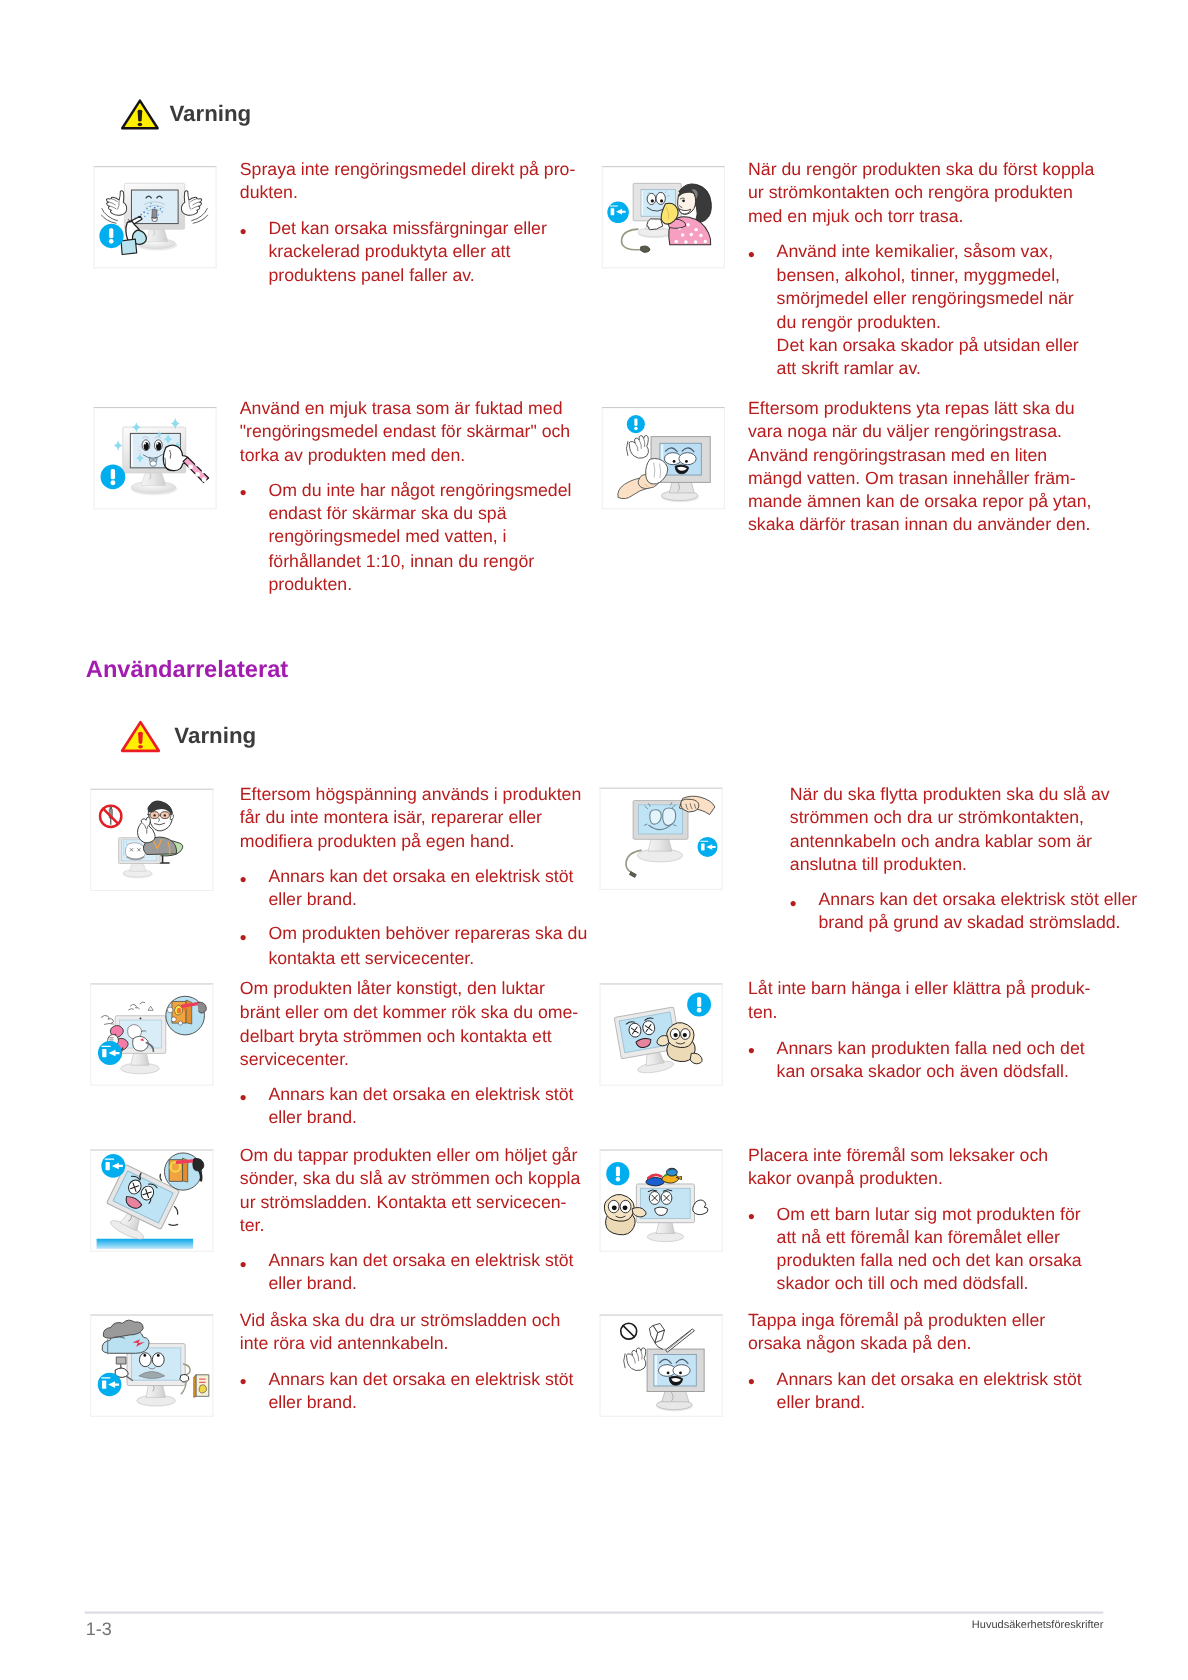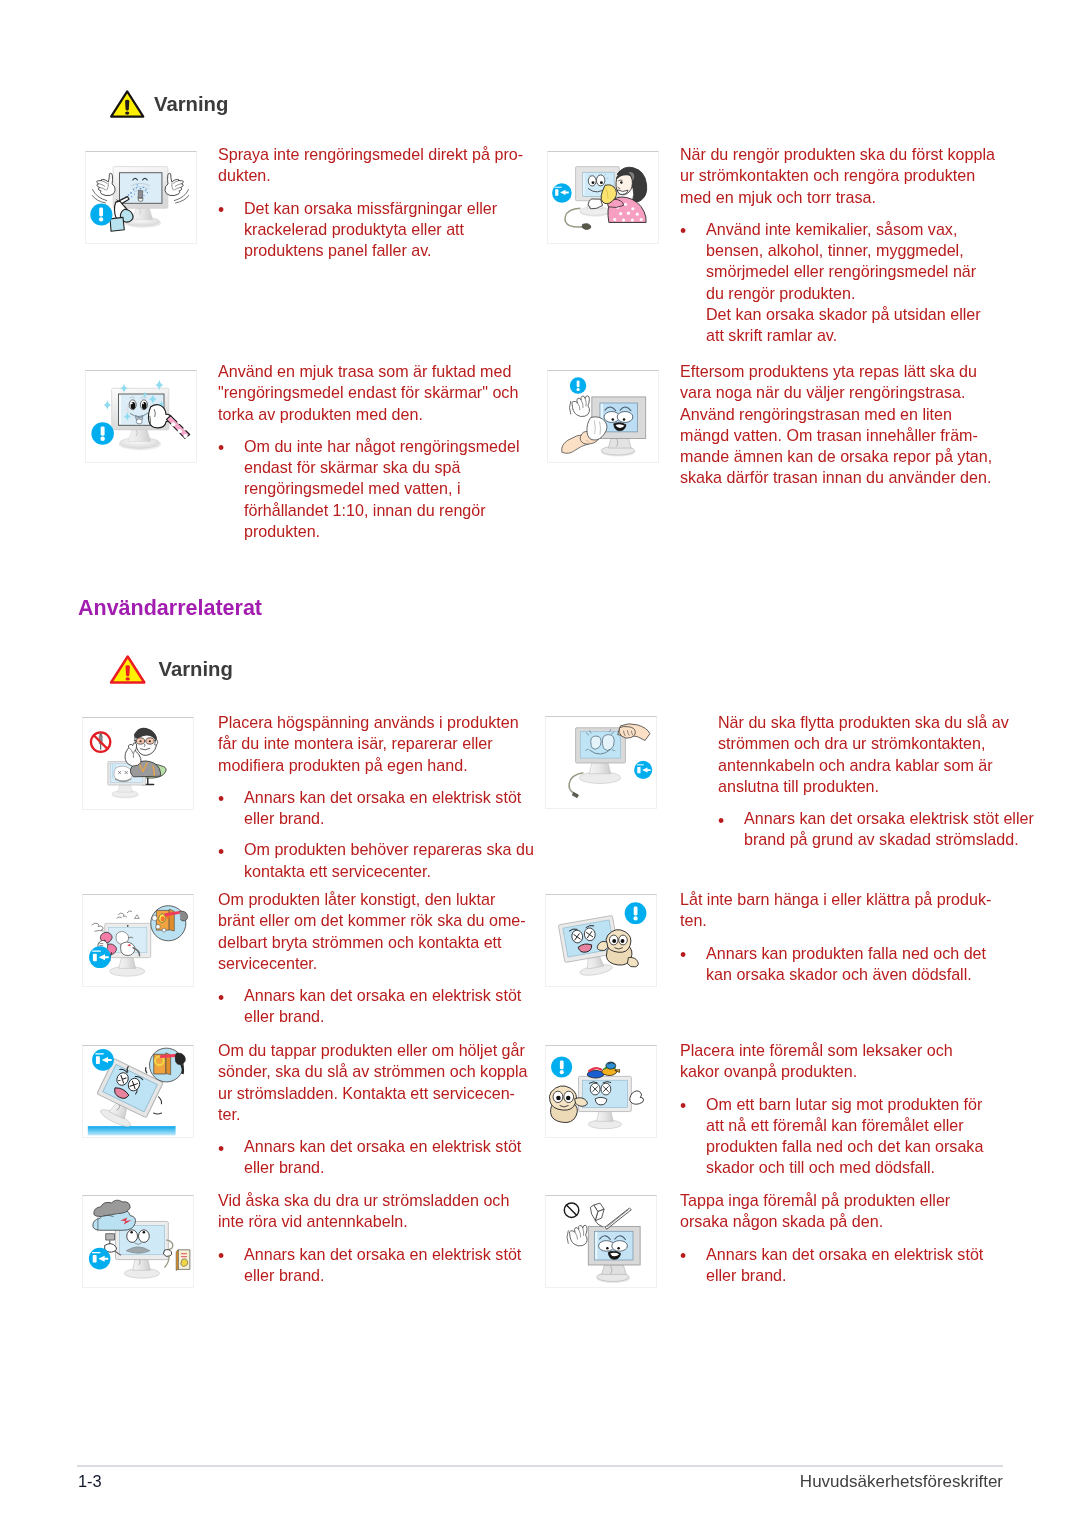--- a/index.html
+++ b/index.html
@@ -21,22 +21,22 @@
   .txt p{margin:0;}
   .txt .para{margin:0;}
   .txt .blist{margin:11px 0 0 0;padding:0;list-style:none;}
   .txt .blist li{position:relative;padding-left:26px;margin:0;}
   .txt .blist li + li{margin-top:10px;}
   .txt .blist li .dot{position:absolute;left:0px;top:2.5px;font-size:17.6px;}
   .txt .sub{margin:0;}
 
   
   .foot-rule{position:absolute;left:77px;top:1465px;width:926px;height:1.6px;background:#dcdce4;}
-  .foot-left{position:absolute;left:78px;top:1472px;font-size:16.4px;color:#0f172a;}
-  .foot-right{position:absolute;left:603px;width:400px;top:1472px;font-size:17px;color:#3f3f3f;text-align:right;}
+  .foot-left{position:absolute;left:78px;top:1472px;font-size:16.4px;color:#737373;}
+  .foot-right{position:absolute;left:603px;width:400px;top:1472px;font-size:10px;color:#3f3f3f;text-align:right;}
 </style>
 </head>
 <body>
 
 <svg width="0" height="0" style="position:absolute" aria-hidden="true">
     <defs>
 
   <linearGradient id="scrGrad" x1="0" y1="0" x2="0" y2="1">
     <stop offset="0" stop-color="#e6f3fa"></stop>
         <stop offset="1" stop-color="#d4ecf7"></stop>
@@ -429,21 +429,21 @@
       <g transform="translate(6.2,14)">
         <circle cx="11.6" cy="10.6" r="9.9" fill="#ffffff" stroke="#e21d24" stroke-width="2.3"></circle>
         <path d="M10.6 1.7 h2.2 v2.4 h-2.2 Z" fill="#5a5a5a"></path>
         <path d="M10.2 4.1 h3 v8.2 h-3 Z" fill="#8f8f8f" stroke="#4a4a4a" stroke-width="0.5"></path>
         <path d="M11.2 12.3 h1 v6.2 h-1 Z" fill="#3a3a3a"></path>
         <path d="M4.6 3.6 L18.6 17.6" stroke="#e21d24" stroke-width="2.3" stroke-linecap="round"></path>
       </g>
     </svg>
   </div>
   <div class="txt" style="left:218px;top:712px;width:317px;">
-    <p class="para" data-bind="sections.1.rows.0.left.paragraphs.0">Placera högspänning används i produkten får du inte montera isär, reparerar eller modifiera produkten på egen hand.</p>
+    <p class="para" data-bind="sections.1.rows.0.left.paragraphs.0">Eftersom högspänning används i produkten får du inte montera isär, reparerar eller modifiera produkten på egen hand.</p>
     <ul class="blist">
       <li><span class="dot">•</span><span data-bind="sections.1.rows.0.left.bullets.0">Annars kan det orsaka en elektrisk stöt eller brand.</span></li>
       <li><span class="dot">•</span><span data-bind="sections.1.rows.0.left.bullets.1">Om produkten behöver repareras ska du kontakta ett servicecenter.</span></li>
     </ul>
   </div>
 
   <div class="thumb" style="left:545px;top:716px;width:112px;height:93px;">
     <svg viewBox="0 0 112 93">
       <ellipse cx="55" cy="62" rx="21" ry="6" fill="#ececec" stroke="#c2c2c2" stroke-width="0.6"></ellipse>
       <path d="M47 46 h16 l3 12 h-22 Z" fill="url(#standGrad)" stroke="#bfbfbf" stroke-width="0.6"></path>

